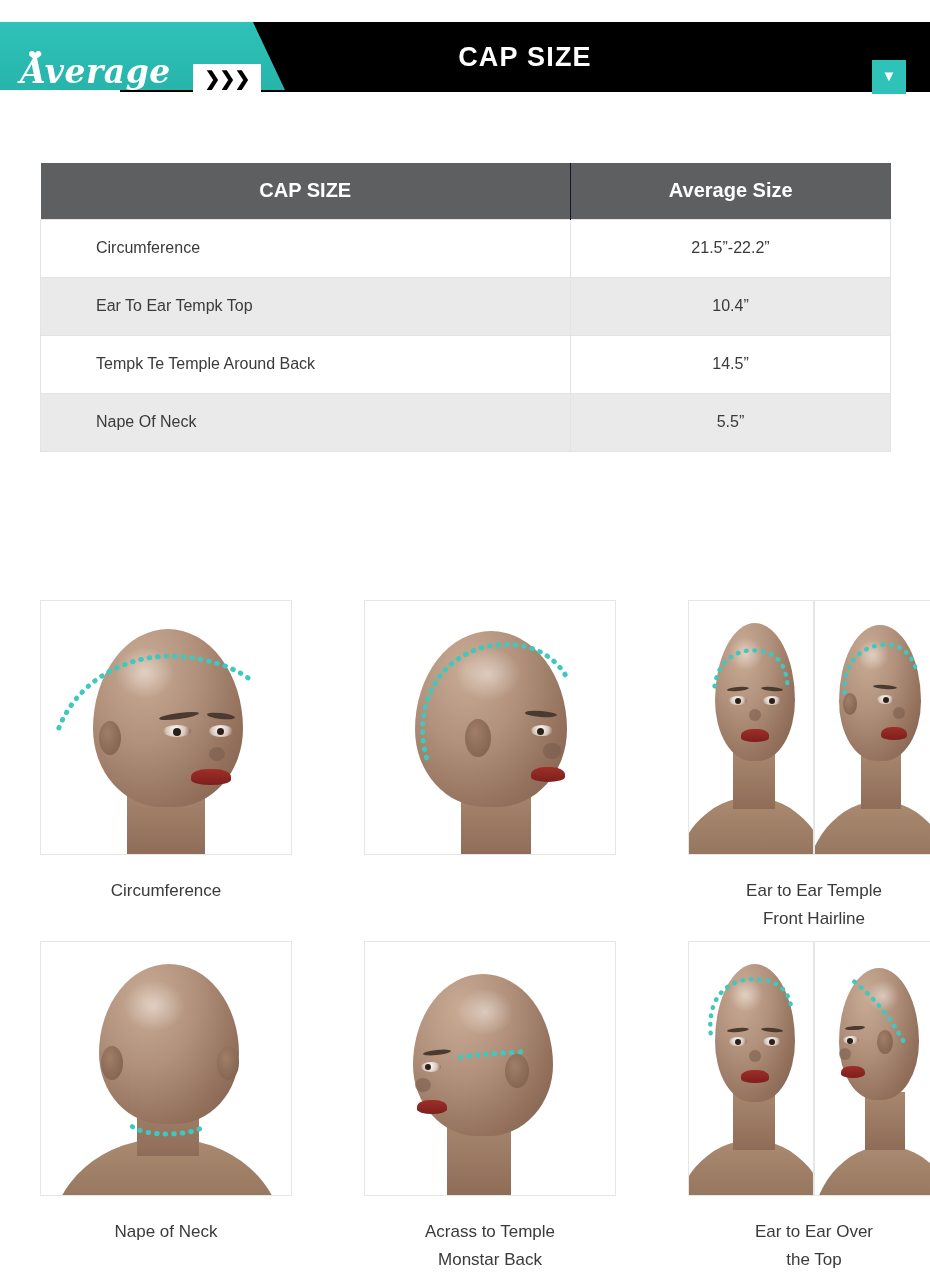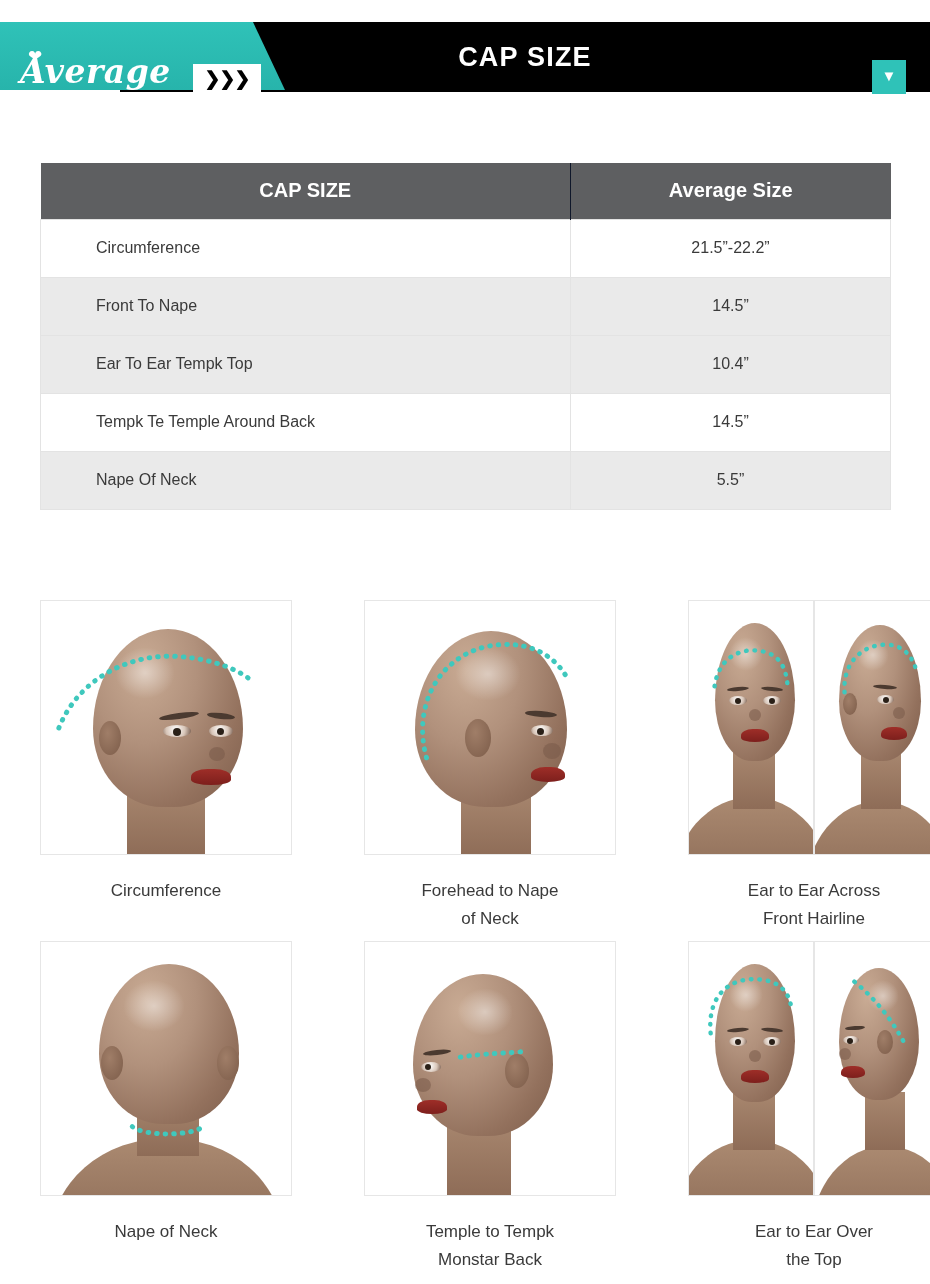--- a/index.html
+++ b/index.html
@@ -259,24 +259,20 @@
           <th>CAP SIZE</th>
           <th class="divider">Average Size</th>
         </tr>
       </thead>
       <tbody>
         <tr>
           <td class="label">Circumference</td>
           <td class="value">21.5”-22.2”</td>
         </tr>
         <tr class="alt">
-          <td class="label">Front To Nape</td>
-          <td class="value">14.5”</td>
-        </tr>
-        <tr class="alt">
           <td class="label">Ear To Ear Tempk Top</td>
           <td class="value">10.4”</td>
         </tr>
         <tr>
           <td class="label">Tempk Te Temple Around Back</td>
           <td class="value">14.5”</td>
         </tr>
         <tr class="alt">
           <td class="label">Nape Of Neck</td>
           <td class="value">5.5”</td>
@@ -322,24 +318,20 @@
         <div class="brow" style="left:160px; top:110px; width:32px; height:6px; transform:rotate(4deg);"></div>
         <div class="eye" style="left:166px; top:124px; width:22px; height:11px;"></div>
         <div class="pupil" style="left:172px; top:127px; width:7px; height:7px;"></div>
         <div class="nose" style="left:178px; top:142px; width:18px; height:16px;"></div>
         <div class="lips" style="left:166px; top:166px; width:34px; height:15px;"></div>
         <div class="dots">
           <svg viewBox="0 0 252 255" preserveAspectRatio="none">
             <path class="dpath" d="M62,158 C48,108 72,58 122,46 C160,38 190,52 204,78"></path>
           </svg>
         </div>
-      </div>
-      <div class="caption">
-        <span>Forehead to Nape</span>
-        <span class="l2">of Neck</span>
       </div>
     </div>
 
     <div class="cell">
       <div class="photo split">
         <div class="half">
           <div class="shoulder" style="left:-16px; top:196px; width:158px; height:90px;"></div>
           <div class="neck" style="left:44px; top:150px; width:42px; height:58px;"></div>
           <div class="head" style="left:26px; top:22px; width:80px; height:138px;"></div>
           <div class="gloss" style="left:40px; top:36px; width:34px; height:34px;"></div>
@@ -369,21 +361,21 @@
           <div class="nose" style="left:78px; top:106px; width:12px; height:12px;"></div>
           <div class="lips" style="left:66px; top:126px; width:26px; height:13px;"></div>
           <div class="dots">
             <svg viewBox="0 0 126 255" preserveAspectRatio="none">
               <path class="dpath" style="stroke-width:4.5" d="M30,92 C28,62 48,44 72,44 C90,44 100,56 104,74"></path>
             </svg>
           </div>
         </div>
       </div>
       <div class="caption">
-        <span>Ear to Ear Across</span>
+        <span>Ear to Ear Temple</span>
         <span class="l2">Front Hairline</span>
       </div>
     </div>
 
     <div class="cell">
       <div class="photo">
         <div class="shoulder" style="left:10px; top:196px; width:232px; height:100px;"></div>
         <div class="neck" style="left:96px; top:150px; width:62px; height:64px;"></div>
         <div class="head" style="left:58px; top:22px; width:140px; height:160px;"></div>
         <div class="gloss" style="left:82px; top:38px; width:62px; height:52px;"></div>
@@ -412,21 +404,21 @@
         <div class="pupil" style="left:60px; top:122px; width:6px; height:6px;"></div>
         <div class="nose" style="left:50px; top:136px; width:16px; height:14px;"></div>
         <div class="lips" style="left:52px; top:158px; width:30px; height:14px;"></div>
         <div class="dots">
           <svg viewBox="0 0 252 255" preserveAspectRatio="none">
             <path class="dpath" d="M96,116 C122,112 146,112 164,110"></path>
           </svg>
         </div>
       </div>
       <div class="caption">
-        <span>Temple to Tempk</span>
+        <span>Acrass to Temple</span>
         <span class="l2">Monstar Back</span>
       </div>
     </div>
 
     <div class="cell">
       <div class="photo split">
         <div class="half">
           <div class="shoulder" style="left:-16px; top:198px; width:158px; height:90px;"></div>
           <div class="neck" style="left:44px; top:150px; width:42px; height:58px;"></div>
           <div class="head" style="left:26px; top:22px; width:80px; height:138px;"></div>

